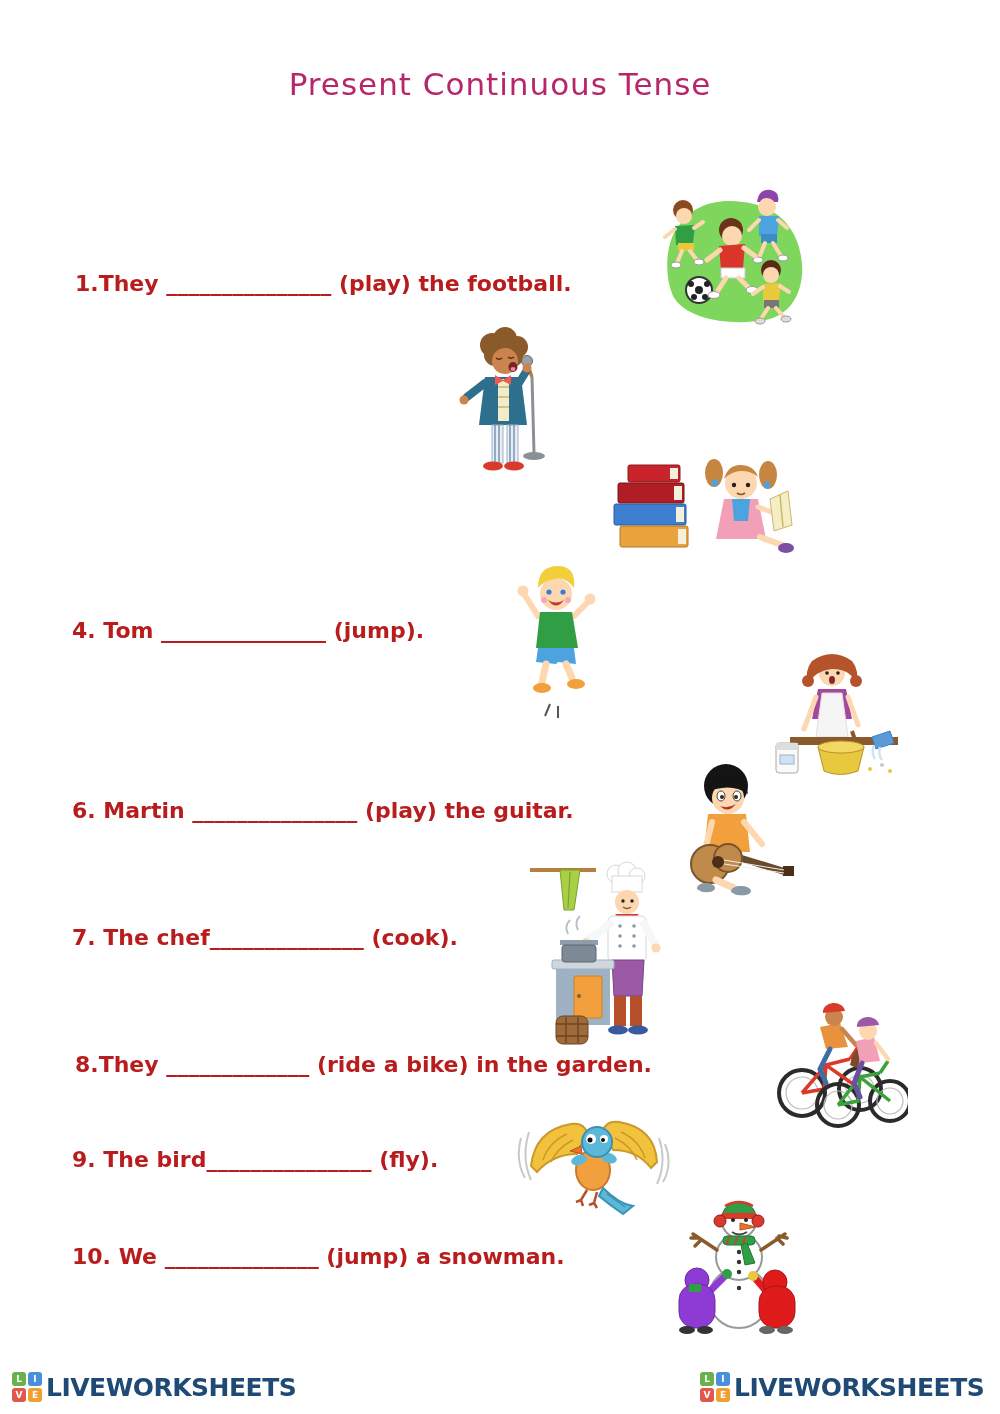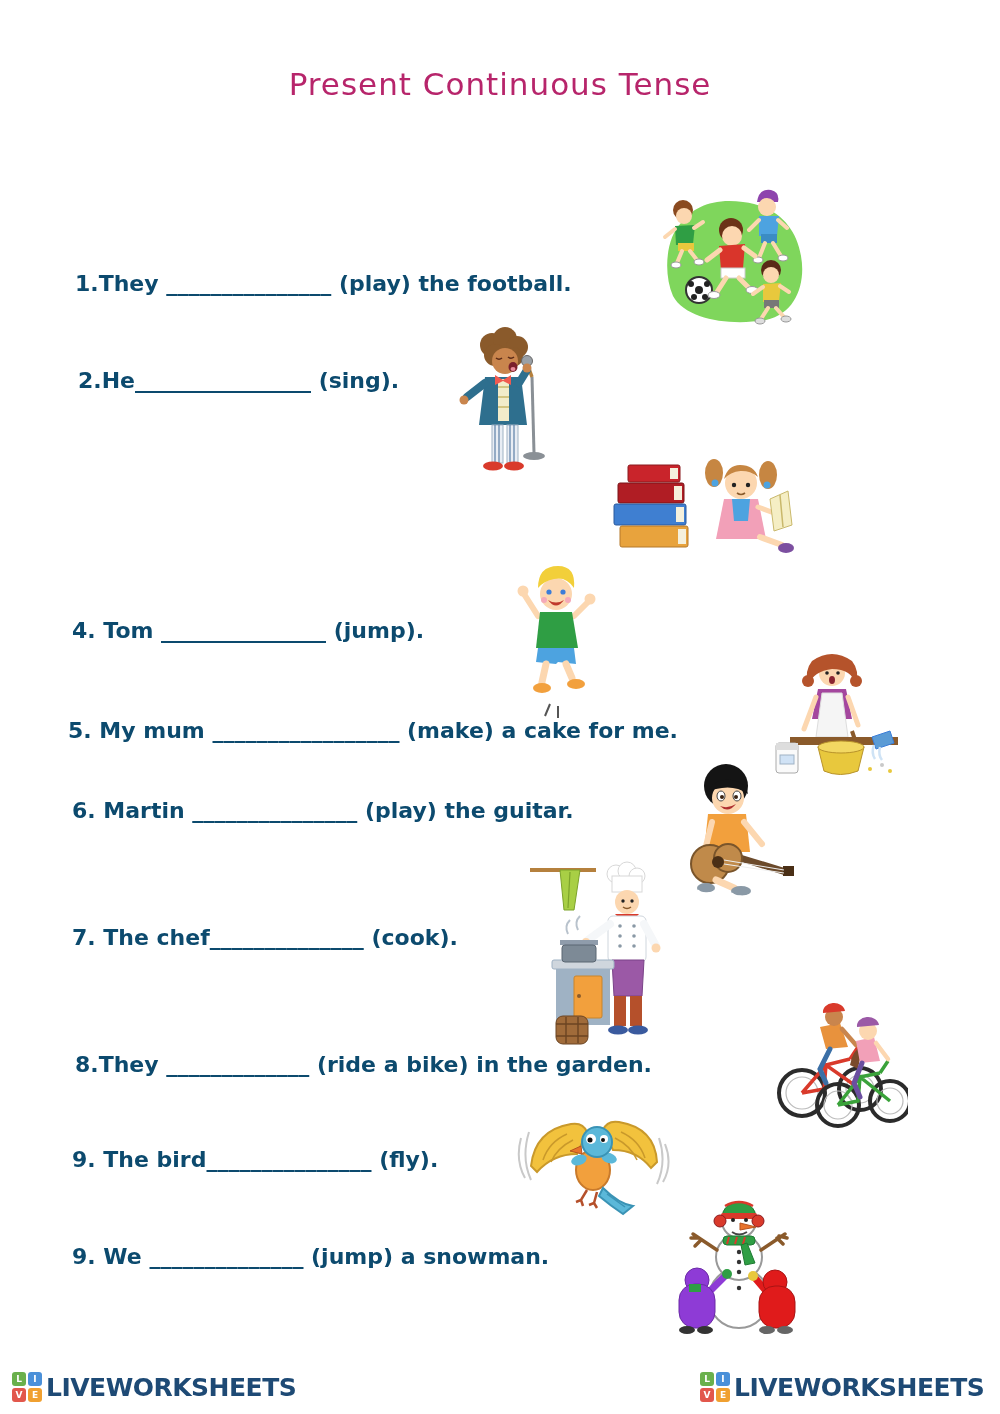--- a/index.html
+++ b/index.html
@@ -1,20 +1,20 @@
 <!DOCTYPE html>
 <html><head>
 <meta charset="utf-8">
 <style>
   html,body{margin:0;padding:0;background:#ffffff;}
   #page{position:relative;width:1000px;height:1414px;background:#ffffff;margin:0 auto;overflow:hidden;
         font-family:"DejaVu Sans","Liberation Sans",sans-serif;}
   #title{position:absolute;top:66px;left:0;width:100%;text-align:center;
          font-size:31px;font-weight:normal;color:#b7256b;letter-spacing:1px;}
-  .q{position:absolute;font-size:22px;font-weight:bold;color:#0c4a6e;white-space:nowrap;line-height:28px;}
+  .q{position:absolute;font-size:22px;font-weight:bold;color:#b91c1c;white-space:nowrap;line-height:28px;}
   .q .blank{letter-spacing:0;cursor:text;}
   .img{position:absolute;}
   .img svg{display:block;width:100%;height:100%;}
   .footer-logo{position:absolute;top:1372px;display:flex;align-items:center;gap:4px;cursor:pointer;}
   .logo-grid{display:grid;grid-template-columns:14px 14px;grid-template-rows:14px 14px;gap:2px;}
   .logo-grid .tile{width:14px;height:14px;border-radius:3px;display:flex;align-items:center;justify-content:center;
         color:#fff;font-size:9px;font-weight:bold;line-height:1;}
   .tile-l{background:#6ab04c;} .tile-i{background:#4a90d9;} .tile-v{background:#e2574c;} .tile-e{background:#f0a030;}
   .brand{font-size:25px;font-weight:800;color:#1e4a75;letter-spacing:-0.5px;}
 </style>
@@ -73,21 +73,20 @@
           <path d="M112,106 L130,105 L128,123 L112,124Z" fill="#e8c83d"></path>
           <path d="M112,109 L102,116 M129,108 L138,114" stroke="#fcd7b0" stroke-width="4" stroke-linecap="round"></path>
           <rect x="113" y="122" width="15" height="8" fill="#777"></rect>
           <path d="M117,130 L110,141 M125,130 L133,139" stroke="#fcd7b0" stroke-width="4" stroke-linecap="round"></path>
           <ellipse cx="109" cy="143" rx="5" ry="3" fill="#ddd" stroke="#999"></ellipse>
           <ellipse cx="135" cy="141" rx="5" ry="3" fill="#ddd" stroke="#999"></ellipse>
         </g>
     </svg>
   </div>
 
-  <div class="q" style="top:367px;left:78px"><span>2.He</span><span class="blank">________________</span><span> (sing).</span></div>
   <div class="img" style="top:325px;left:437px;width:132px;height:152px">
     <svg viewBox="0 0 132 152">
       <line x1="95" y1="52" x2="97" y2="128" stroke="#8a9096" stroke-width="3"></line>
         <ellipse cx="97" cy="131" rx="11" ry="4" fill="#8a9096"></ellipse>
       <circle cx="55" cy="20" r="12" fill="#8a5a2b"></circle>
         <circle cx="68" cy="14" r="12" fill="#8a5a2b"></circle>
         <circle cx="80" cy="22" r="11" fill="#8a5a2b"></circle>
         <circle cx="58" cy="30" r="11" fill="#8a5a2b"></circle>
         <circle cx="76" cy="32" r="10" fill="#8a5a2b"></circle>
       <circle cx="68" cy="36" r="13" fill="#c9854d"></circle>
@@ -157,21 +156,20 @@
       <path d="M48,42 Q56,53 64,42 Q56,47 48,42 Z" fill="#c0392b"></path>
       <path d="M40,54 L72,54 L78,90 L36,90 Z" fill="#2f9e44"></path>
       <path d="M38,90 L74,90 L76,106 L58,104 L56,106 L36,104 Z" fill="#4da3e0"></path>
       <path d="M46,106 L42,124 M66,106 L72,120" stroke="#fcd7b0" stroke-width="7" stroke-linecap="round"></path>
       <ellipse cx="42" cy="130" rx="9" ry="5" fill="#f2a03d"></ellipse>
         <ellipse cx="76" cy="126" rx="9" ry="5" fill="#f2a03d"></ellipse>
       <path d="M50,146 L45,158 M58,148 L58,160" stroke="#555" stroke-width="2"></path>
     </svg>
   </div>
 
-  <div class="q" style="top:717px;left:68px"><span>5. My mum </span><span class="blank">_________________</span><span> (make) a cake for me.</span></div>
   <div class="img" style="top:645px;left:760px;width:148px;height:150px">
     <svg viewBox="0 0 148 150">
       <circle cx="72" cy="28" r="13" fill="#fcd7b0"></circle>
       <path d="M52,16 Q72,2 92,16 Q100,26 96,40 Q92,24 72,24 Q54,26 48,40 Q44,26 52,16 Z" fill="#b5532b"></path>
       <circle cx="48" cy="36" r="6" fill="#b5532b"></circle>
         <circle cx="96" cy="36" r="6" fill="#b5532b"></circle>
       <circle cx="67" cy="28" r="1.8" fill="#222"></circle>
         <circle cx="78" cy="28" r="1.8" fill="#222"></circle>
       <ellipse cx="72" cy="35" rx="3" ry="4" fill="#8a2430"></ellipse>
       <path d="M58,44 L86,44 L92,74 L52,74 Z" fill="#a4479e"></path>
@@ -306,21 +304,21 @@
         <circle cx="75" cy="32" r="2.5" fill="#111"></circle>
       <circle cx="89" cy="31" r="4" fill="#fff"></circle>
         <circle cx="88" cy="32" r="2" fill="#111"></circle>
       <path d="M66,38 L55,43 L67,46 Z" fill="#e8732b" stroke="#b5531f"></path>
       <path d="M88,80 Q104,96 118,98 L108,106 Q96,98 84,88 Z" fill="#5bb8d9" stroke="#3a93b5" stroke-width="2"></path>
       <path d="M92,86 L110,99" stroke="#3a93b5" stroke-width="1.5"></path>
       <path d="M72,82 l-6,10 l-5,2 m5,-2 l2,6 M82,84 l-3,11 l-5,2 m5,-2 l3,5" stroke="#b5502b" stroke-width="2.5" fill="none"></path>
     </svg>
   </div>
 
-  <div class="q" style="top:1243px;left:72px"><span>9. We </span><span class="blank">______________</span><span> (jump) a snowman.</span></div>
+  <div class="q" style="top:1243px;left:72px"><span>10. We </span><span class="blank">______________</span><span> (jump) a snowman.</span></div>
   <div class="img" style="top:1180px;left:663px;width:148px;height:158px">
     <svg viewBox="0 0 148 158">
       <circle cx="76" cy="118" r="30" fill="#fff" stroke="#999" stroke-width="2"></circle>
       <circle cx="76" cy="77" r="23" fill="#fff" stroke="#999" stroke-width="2"></circle>
       <circle cx="76" cy="41" r="17" fill="#fff" stroke="#999" stroke-width="2"></circle>
       <path d="M54,70 L30,54 M38,60 L32,66 M36,58 L28,58" stroke="#8a5a2b" stroke-width="3.5" fill="none" stroke-linecap="round"></path>
       <path d="M98,70 L122,54 M114,58 L120,64 M116,56 L124,58" stroke="#8a5a2b" stroke-width="3.5" fill="none" stroke-linecap="round"></path>
       <path d="M60,32 A17,15 0 0 1 92,32 L92,36 L60,36 Z" fill="#2f9e44" stroke="#1f7a33"></path>
       <rect x="58" y="33" width="36" height="6" rx="2" fill="#d93a2b"></rect>
       <path d="M62,26 q14,-8 28,0" stroke="#d93a2b" stroke-width="2.5" fill="none"></path>

